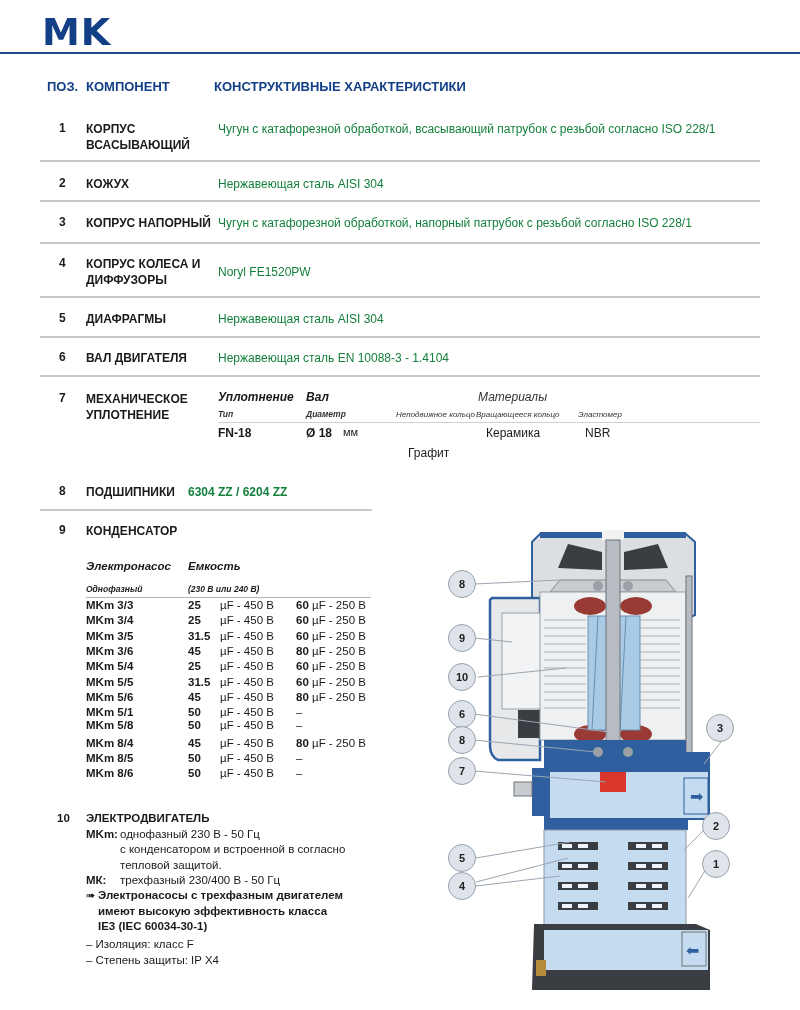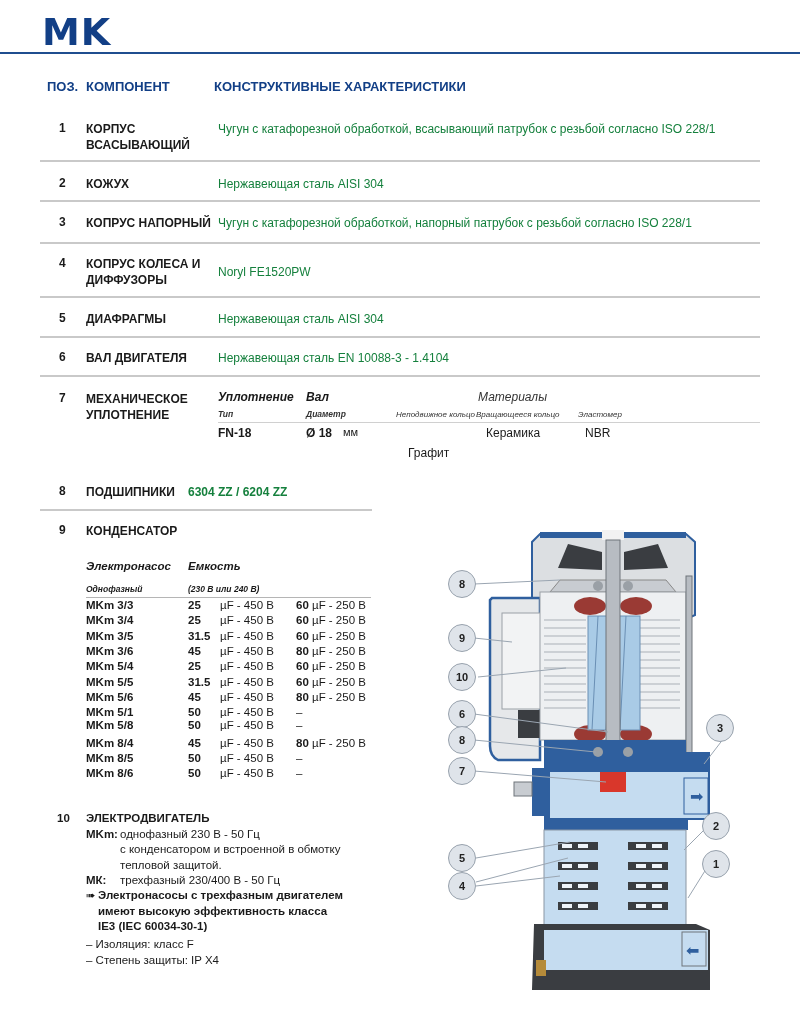--- a/index.html
+++ b/index.html
@@ -225,21 +225,21 @@
       <span class="u1">µF - 450 В</span>
       <span class="dash">–</span>
     </div>
 </div>
 
 <div class="motor">
   <span class="num">10</span>
   <span class="title">ЭЛЕКТРОДВИГАТЕЛЬ</span>
   <span class="lbl" style="top:15.5px;">MKm:</span>
   <span class="txt" style="top:15.5px;">однофазный 230 В - 50 Гц</span>
-  <span class="txt" style="top:31px;">с конденсатором и встроенной в обмотку</span>
+  <span class="txt" style="top:31px;">с конденсатором и встроенной в согласно</span>
   <span class="txt" style="top:46.5px;">тепловой защитой.</span>
   <span class="lbl" style="top:62px;">МК:</span>
   <span class="txt" style="top:62px;">трехфазный 230/400 В - 50 Гц</span>
   <div class="note">
     <span class="arrow">➠</span>
     <span class="note-line" style="top:0;">Электронасосы с трехфазным двигателем</span>
     <span class="note-line" style="top:15.5px;">имеют высокую эффективность класса</span>
     <span class="note-line" style="top:31px;">IE3 (IEC 60034-30-1)</span>
   </div>
   <span class="extra" style="top:126px;">– Изоляция: класс F</span>

